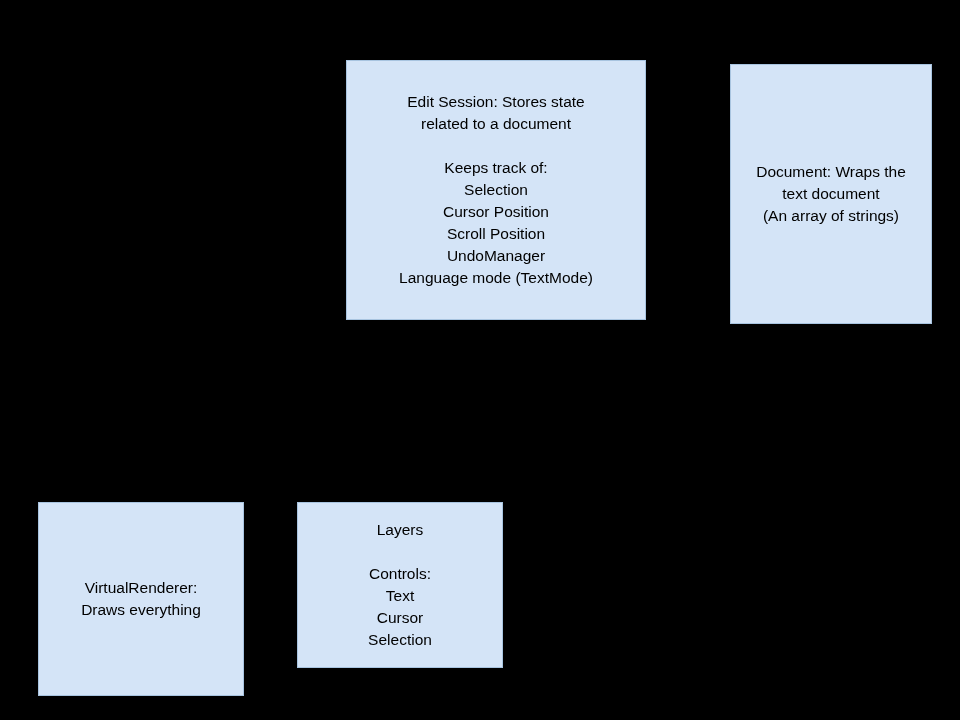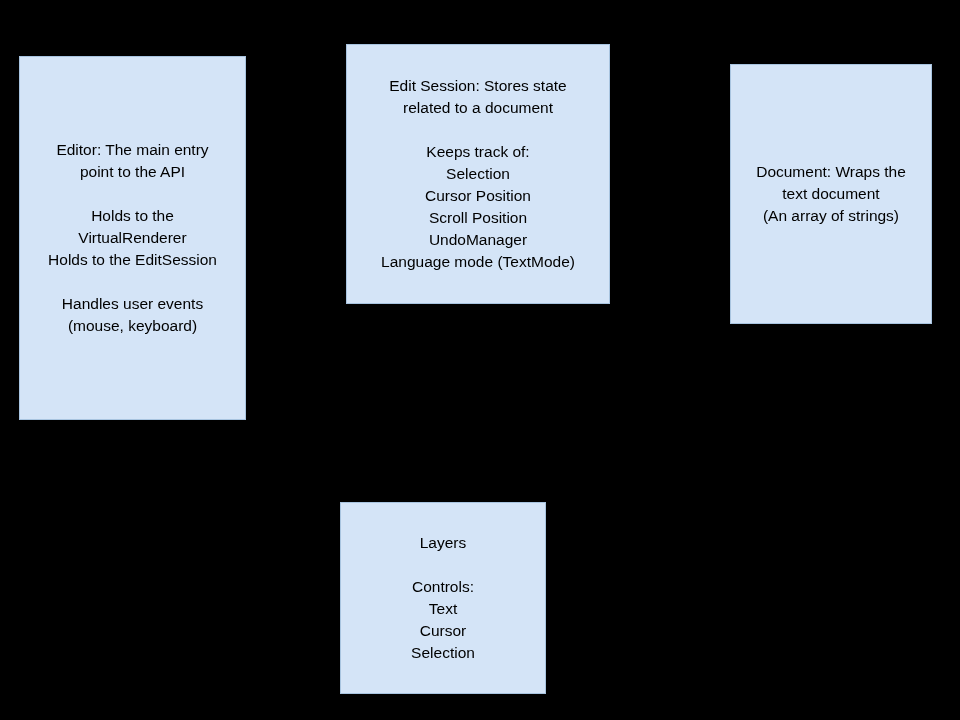--- a/index.html
+++ b/index.html
@@ -37,46 +37,39 @@
     color: #000000;
     white-space: pre-line;
     padding: 6px 8px;
   }
 </style>
 </head>
 <body>
 
 <div id="diagram-canvas">
 
-  <div class="node" style="left:19px; top:56px; width:227px; height:364px;">Editor: The main entry
-point to the API
 
-Holds to the
-VirtualRenderer
-Holds to the EditSession
-
-Handles user events
-(mouse, keyboard)</div>
-
-  <div class="node" style="left:346px; top:44px; width:264px; height:260px;">Edit Session: Stores state
+  <div class="node" style="left:346px; top:60px; width:300px; height:260px;">Edit Session: Stores state
 related to a document
 
 Keeps track of:
 Selection
 Cursor Position
 Scroll Position
 UndoManager
 Language mode (TextMode)</div>
 
   <div class="node" style="left:730px; top:64px; width:202px; height:260px;">Document: Wraps the
 text document
 (An array of strings)</div>
 
 
+  <div class="node" style="left:38px; top:502px; width:206px; height:194px;">VirtualRenderer:
+Draws everything</div>
 
-  <div class="node" style="left:297px; top:502px; width:206px; height:192px;margin-left:43px;">Layers
+  <div class="node" style="left:297px; top:502px; width:206px; height:166px;">Layers
 
 Controls:
 Text
 Cursor
 Selection</div>
 
 </div>
 
 </body></html>

